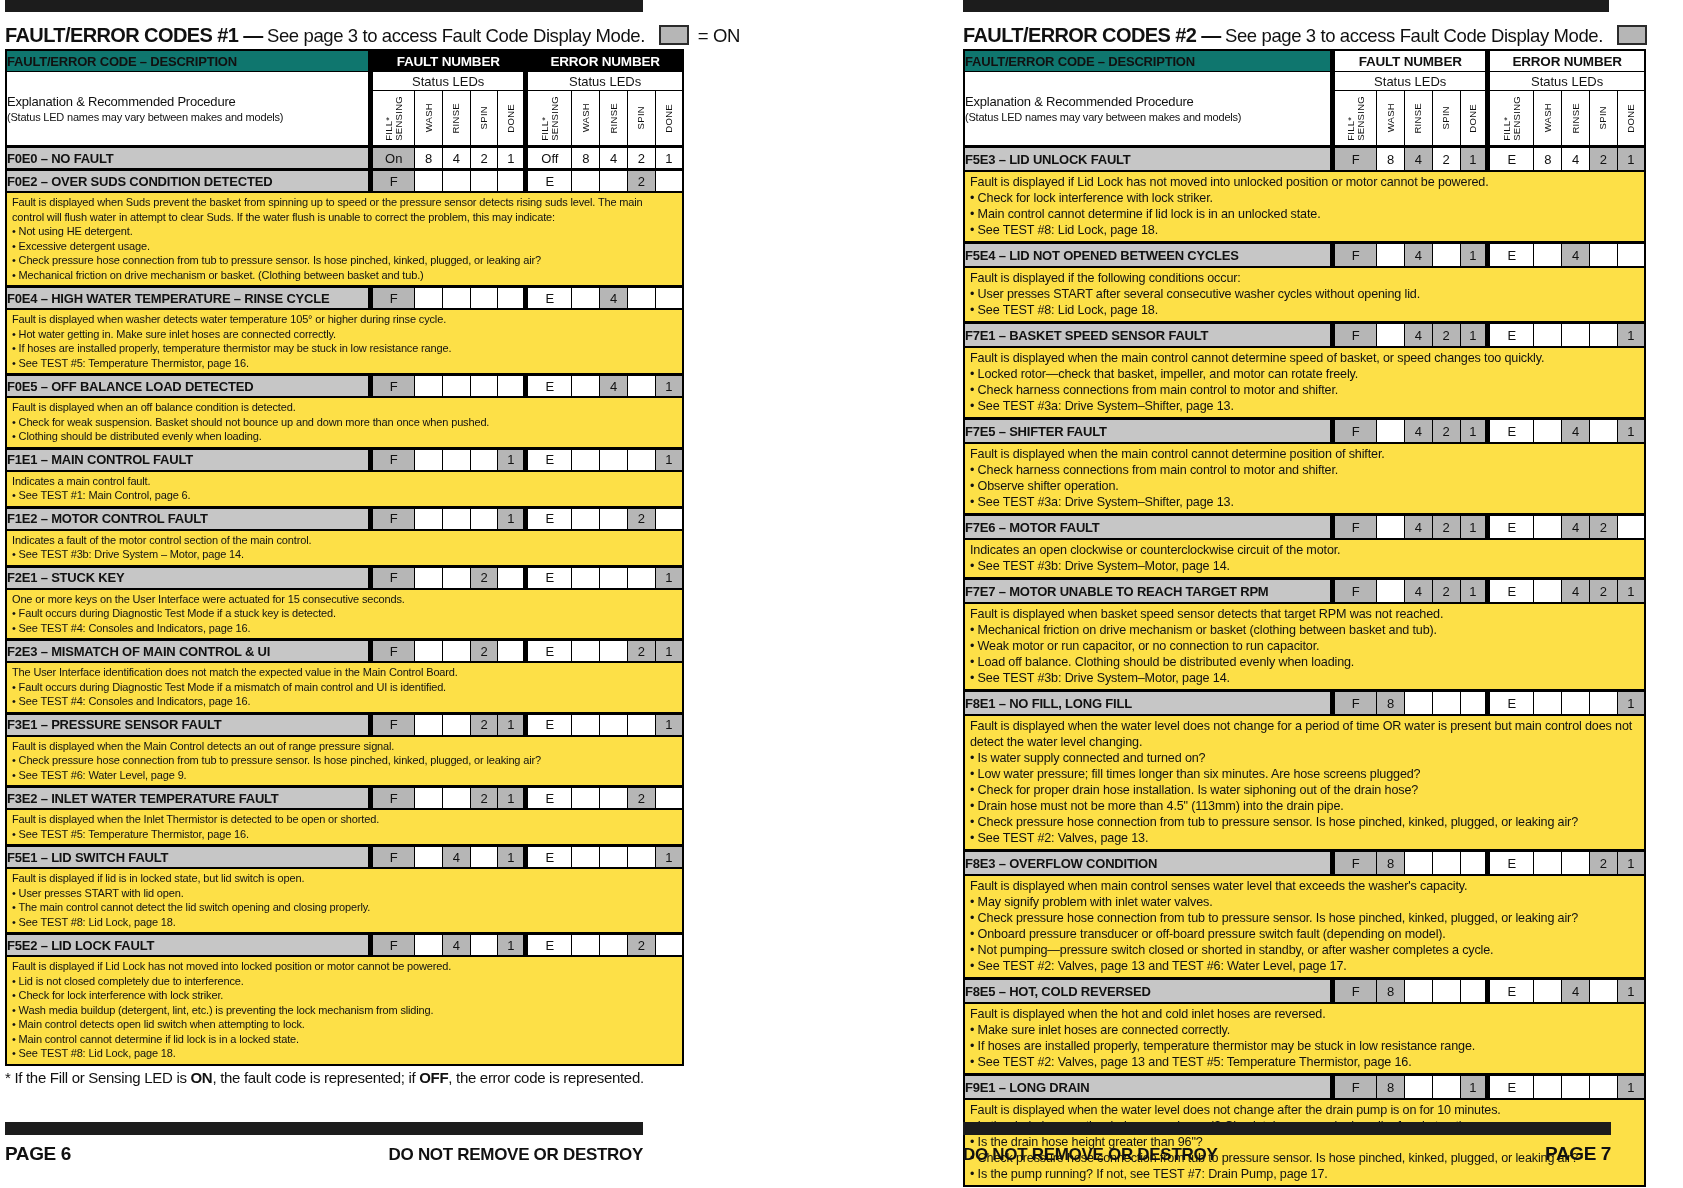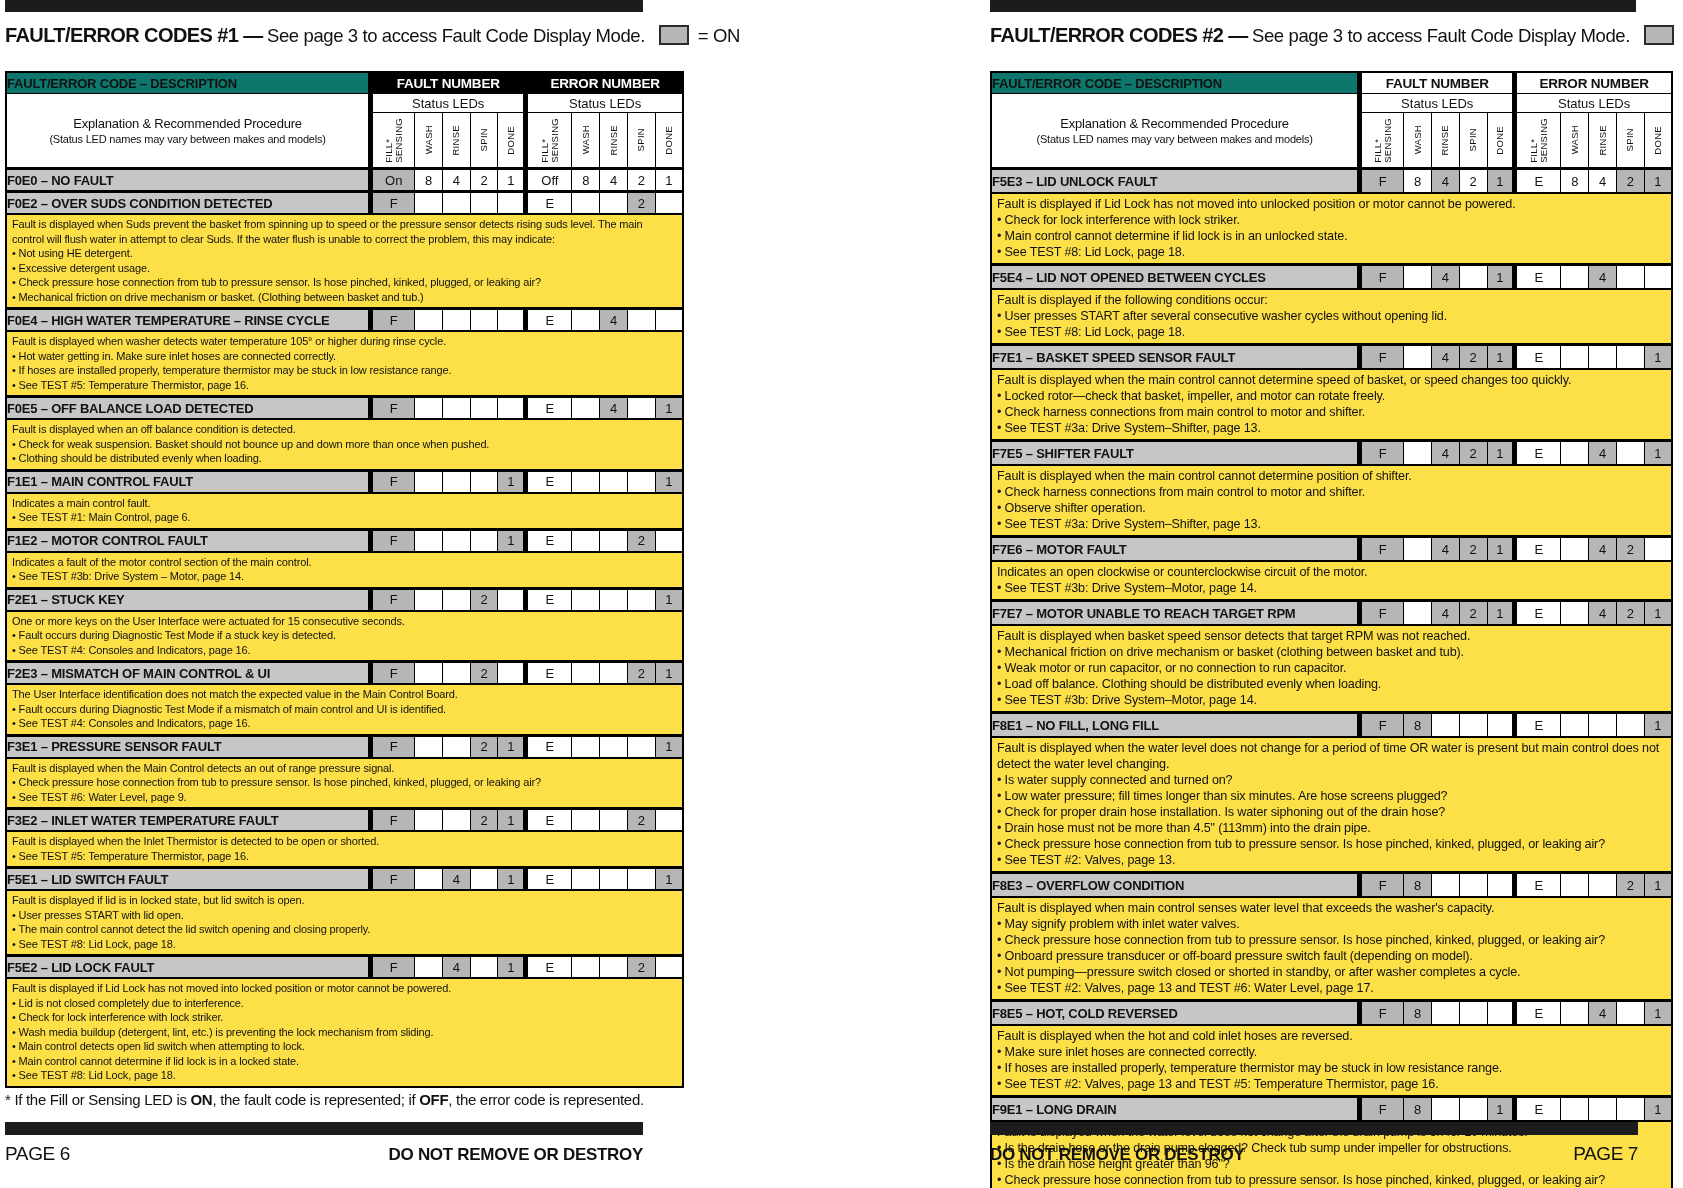--- a/index.html
+++ b/index.html
@@ -1,36 +1,36 @@
 <!DOCTYPE html>
 <html><head>
 <meta charset="utf-8">
 <style>
   html,body{margin:0;padding:0;background:#fff;}
   body{width:1683px;height:1188px;position:relative;overflow:hidden;
        font-family:"Liberation Sans","DejaVu Sans",sans-serif;color:#111;}
   .page{position:absolute;top:0;height:1188px;}
   .page.p0{left:5px;width:681px;}
-  .page.p1{left:990px;width:684px;}
+  .page.p1{left:963px;width:684px;}
   .topbar{height:12px;background:#1c1c1c;}
   .p0 .topbar{width:638px;} .p1 .topbar{width:646px;}
-  .titleline{margin:12px 0 24px 0;white-space:nowrap;}
+  .titleline{margin:12px 0 2px 0;white-space:nowrap;}
   .title-bold{font-weight:bold;font-size:20px;letter-spacing:-0.6px;}
   .title-rest{font-size:18.5px;letter-spacing:-0.4px;}
   .swatch{display:inline-block;width:26px;height:16px;background:#b6b6b6;
           border:2px solid #2b2b2b;vertical-align:-3px;margin-left:10px;margin-right:4px;}
   .legend-label{font-size:18.5px;letter-spacing:-0.4px;}
 
   table.codes{border-collapse:collapse;table-layout:fixed;border:2px solid #000;}
   .p0 table.codes{width:679px;} .p1 table.codes{width:683px;}
   table.codes th,table.codes td{border:1px solid #000;padding:0;overflow:hidden;}
 
   th.desc-h{background:#0f766e;color:#111;font-weight:bold;font-size:13px;text-align:left;
             padding:3px 5px;border:2px solid #000;letter-spacing:-0.2px;}
-  td.expl-h{vertical-align:middle;text-align:center;padding:2px 6px;background:#fff;}
+  td.expl-h{vertical-align:middle;text-align:left;padding:2px 6px;background:#fff;}
   .expl-main{font-size:13px;letter-spacing:-0.2px;}
   .expl-note{font-size:11px;letter-spacing:-0.2px;margin-top:2px;}
   th.numhdr{font-size:13.5px;font-weight:bold;letter-spacing:-0.2px;height:20px;background:#fff;color:#111;}
   .p0 th.numhdr{background:#000;color:#fff;border-color:#000;}
   th.statusleds{font-size:13px;font-weight:normal;height:18px;background:#fff;}
   th.vlab{height:54px;vertical-align:middle;background:#fff;font-weight:normal;}
   .vtext{writing-mode:vertical-rl;transform:rotate(180deg);font-size:9.5px;line-height:10px;
          letter-spacing:0.3px;white-space:pre-line;margin:0 auto;text-align:left;}
   .fault-start{border-left:5px solid #000 !important;}
   .error-start{border-left:5px solid #000 !important;}
@@ -45,21 +45,21 @@
   .p0 tr.erow td{font-size:11px;line-height:14.5px;letter-spacing:-0.15px;}
   .p1 tr.erow td{font-size:12.6px;line-height:16px;letter-spacing:-0.15px;}
   .bullet::before{content:"• ";}
 
   .footnote{margin-top:3px;font-size:15px;letter-spacing:-0.3px;}
   .footnote b{font-weight:bold;}
   .bottombar{position:absolute;top:1122px;left:0;height:13px;background:#1c1c1c;}
   .p0 .bottombar{width:638px;} .p1 .bottombar{width:648px;}
   .pagefooter{position:absolute;top:1143px;left:0;display:flex;justify-content:space-between;align-items:baseline;}
   .p0 .pagefooter{width:638px;} .p1 .pagefooter{width:648px;}
-  .pgnum{font-weight:normal;font-size:19px;letter-spacing:-0.4px;}
+  .pgnum{font-weight:bold;font-size:19px;letter-spacing:-0.4px;}
   .donot{font-weight:bold;font-size:17px;letter-spacing:-0.3px;}
 </style>
 </head>
 <body>
 
 <div class="page p0">
   <div class="topbar"></div>
   <div class="titleline">
     <span class="title-bold">FAULT/ERROR CODES #1 —</span>
     <span class="title-rest">See page 3 to access Fault Code Display Mode.</span>

